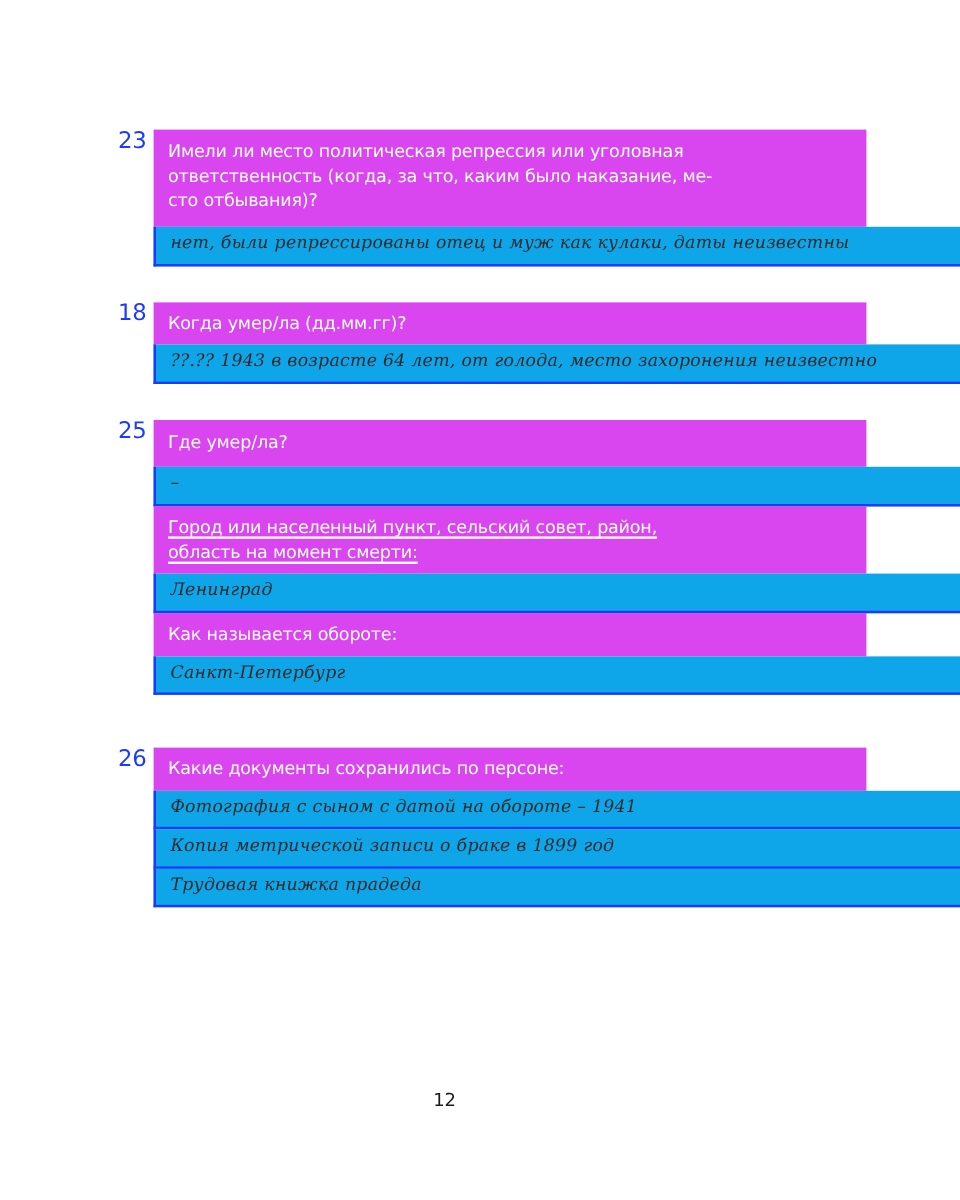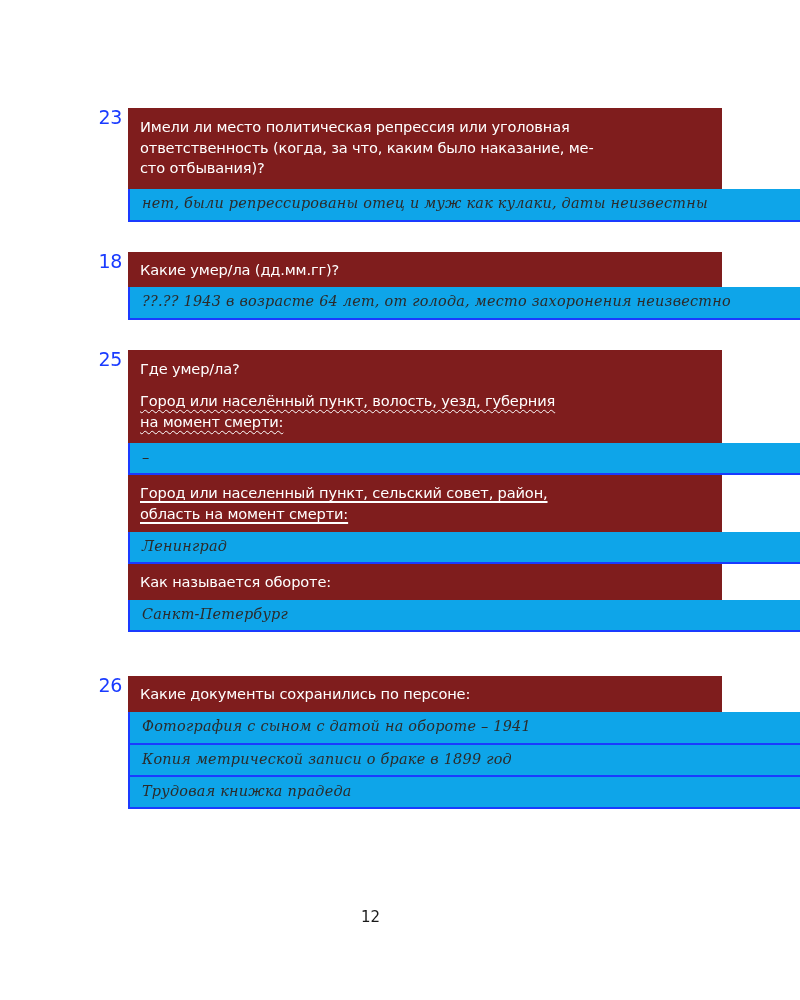--- a/index.html
+++ b/index.html
@@ -38,21 +38,21 @@
     text-align: right;
     color: #1A3BFF;
     font-size: 19px;
     font-weight: 400;
     letter-spacing: -0.3px;
     line-height: 1;
   }
 
   
   .band {
-    background: #7f1d1d;
+    background: #d946ef;
     color: #ffffff;
     padding: 9px 12px 10px 12px;
     font-size: 14.6px;
     line-height: 1.42;
     letter-spacing: -0.15px;
     font-weight: 400;
   }
   .band.tight { padding-top: 8px; padding-bottom: 7px; }
 
   .band .sub {
@@ -124,38 +124,34 @@
     <div class="field">
       <div class="hand">нет, были репрессированы отец и муж как кулаки, даты неизвестны</div>
     </div>
   </div>
 
   <div class="gap-lg"></div>
 
   <div class="question">
     <div class="q-num">18</div>
     <div class="band tight">
-      <span>Какие умер/ла (дд.мм.гг)?</span>
+      <span>Когда умер/ла (дд.мм.гг)?</span>
     </div>
     <div class="field">
       <div class="hand">??.?? 1943 в возрасте 64 лет, от голода, место захоронения неизвестно</div>
     </div>
   </div>
 
   <div class="gap-lg"></div>
 
   <div class="question">
     <div class="q-num">25</div>
 
     <div class="band">
       <span>Где умер/ла?</span>
-      <span class="sub">
-        <span class="wavy">Город или населённый пункт, волость, уезд, губерния</span><br>
-        <span class="wavy">на момент смерти:</span>
-      </span>
     </div>
     <div class="field">
       <div class="hand">–</div>
     </div>
 
     <div class="band tight">
       <span class="uline">Город или населенный пункт, сельский совет, район,</span><br>
       <span class="uline">область на момент смерти:</span>
     </div>
     <div class="field">

